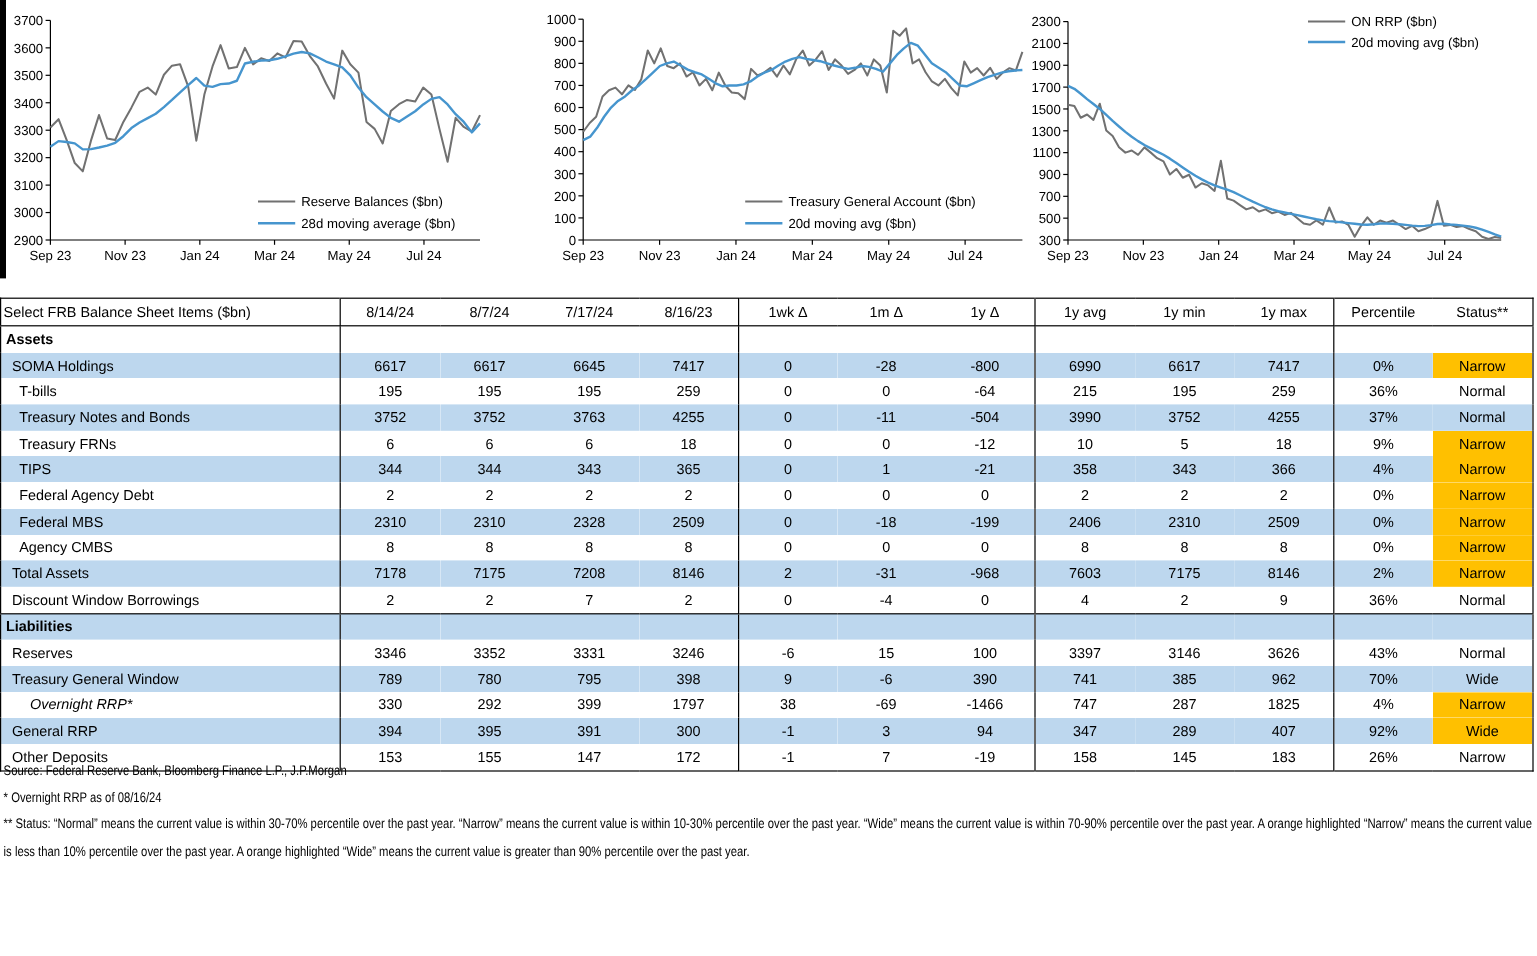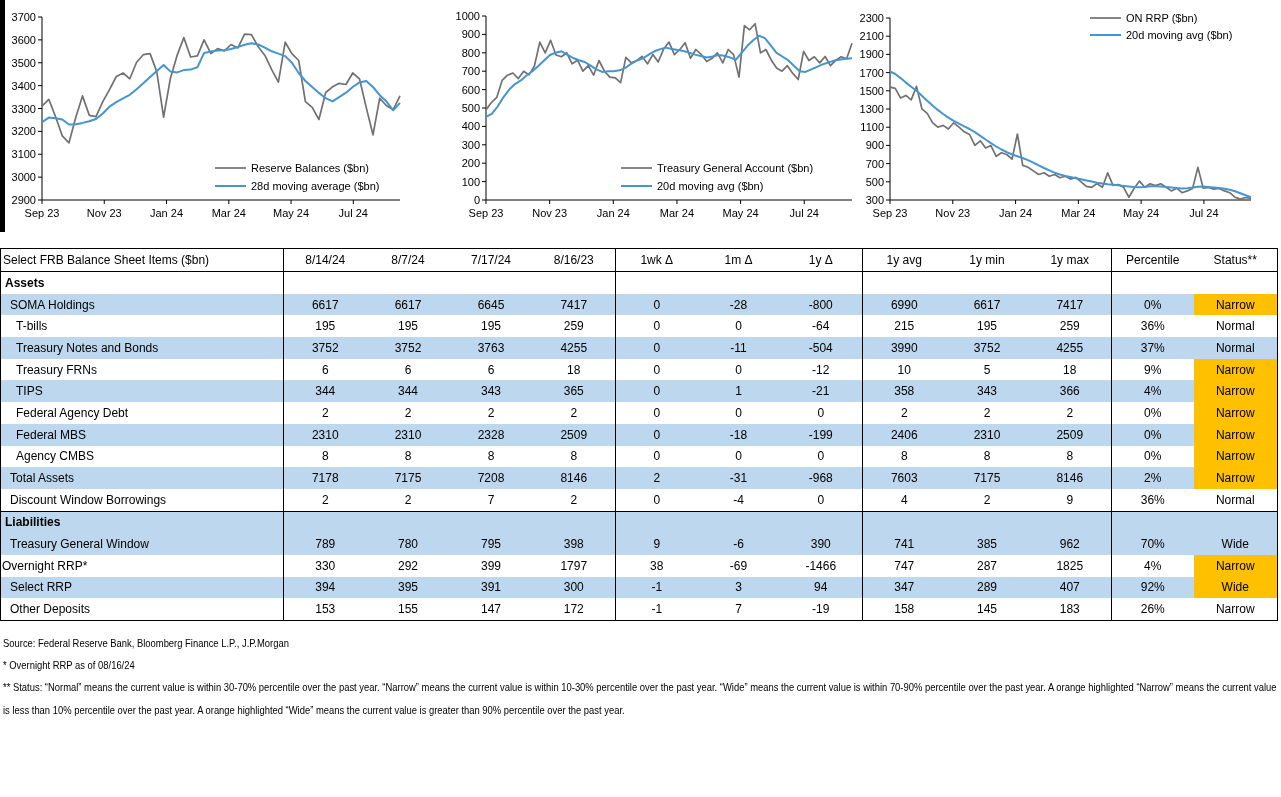--- a/index.html
+++ b/index.html
@@ -368,51 +368,66 @@
             <td class="num shade"></td>
             <td class="num shade"></td>
             <td class="num shade gdiv"></td>
             <td class="num shade"></td>
             <td class="num shade"></td>
             <td class="num shade gdiv"></td>
             <td class="num shade"></td>
             <td class="num shade"></td>
           </tr>
           <tr>
+            <td class="label gdiv" style="padding-left: 9px;">Reserves</td>
+            <td class="num">3346</td>
+            <td class="num">3352</td>
+            <td class="num">3331</td>
+            <td class="num gdiv">3246</td>
+            <td class="num">-6</td>
+            <td class="num">15</td>
+            <td class="num gdiv">100</td>
+            <td class="num">3397</td>
+            <td class="num">3146</td>
+            <td class="num gdiv">3626</td>
+            <td class="num">43%</td>
+            <td class="num">Normal</td>
+          </tr>
+          <tr>
             <td class="label gdiv shade" style="padding-left: 9px;">Treasury General Window</td>
             <td class="num shade">789</td>
             <td class="num shade">780</td>
             <td class="num shade">795</td>
             <td class="num shade gdiv">398</td>
             <td class="num shade">9</td>
             <td class="num shade">-6</td>
             <td class="num shade gdiv">390</td>
             <td class="num shade">741</td>
             <td class="num shade">385</td>
             <td class="num shade gdiv">962</td>
             <td class="num shade">70%</td>
             <td class="num shade">Wide</td>
           </tr>
           <tr>
-            <td class="label gdiv" style="padding-left: 1px;">Overnight RRP*</td>
+            <td class="label gdiv" style="padding-left: 24px; font-style: italic;">Overnight RRP*</td>
             <td class="num">330</td>
             <td class="num">292</td>
             <td class="num">399</td>
             <td class="num gdiv">1797</td>
             <td class="num">38</td>
             <td class="num">-69</td>
             <td class="num gdiv">-1466</td>
             <td class="num">747</td>
             <td class="num">287</td>
             <td class="num gdiv">1825</td>
             <td class="num">4%</td>
             <td class="num orange">Narrow</td>
           </tr>
           <tr>
-            <td class="label gdiv shade" style="padding-left: 9px;">Select RRP</td>
+            <td class="label gdiv shade" style="padding-left: 9px;">General RRP</td>
             <td class="num shade">394</td>
             <td class="num shade">395</td>
             <td class="num shade">391</td>
             <td class="num shade gdiv">300</td>
             <td class="num shade">-1</td>
             <td class="num shade">3</td>
             <td class="num shade gdiv">94</td>
             <td class="num shade">347</td>
             <td class="num shade">289</td>
             <td class="num shade gdiv">407</td>

